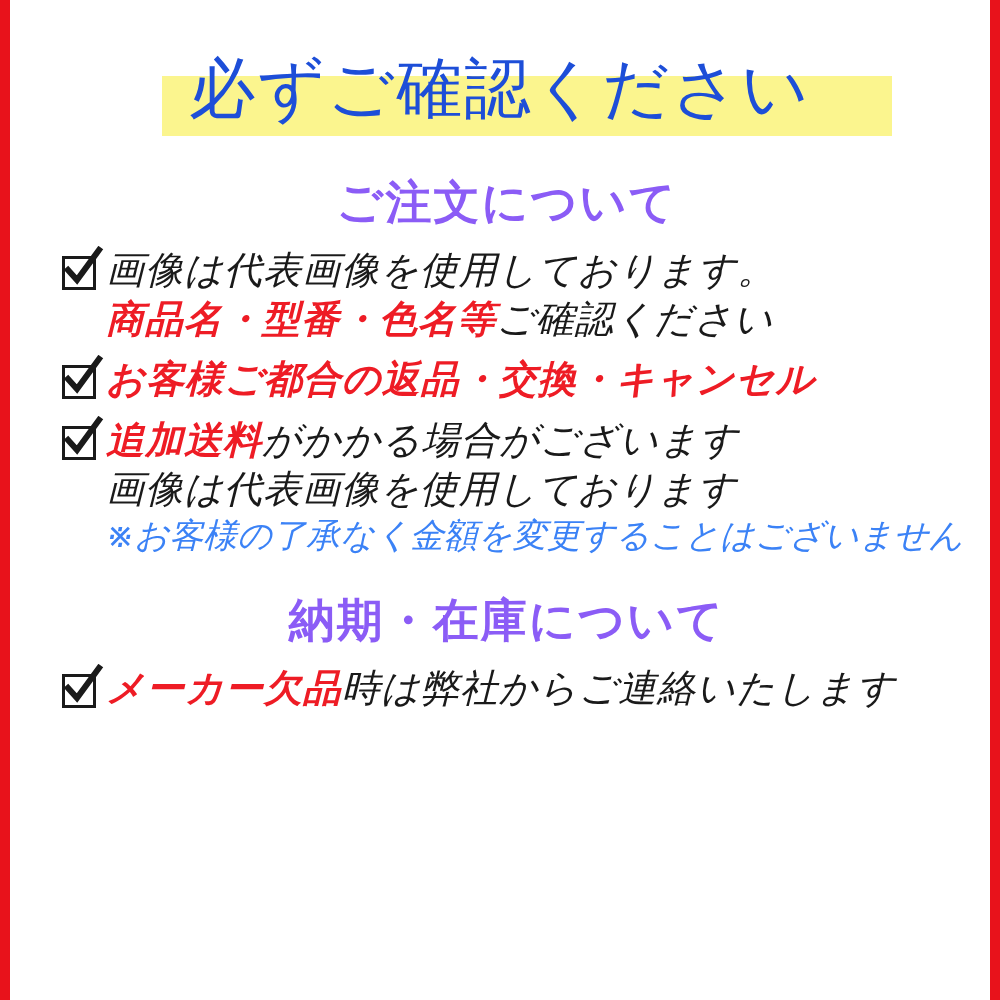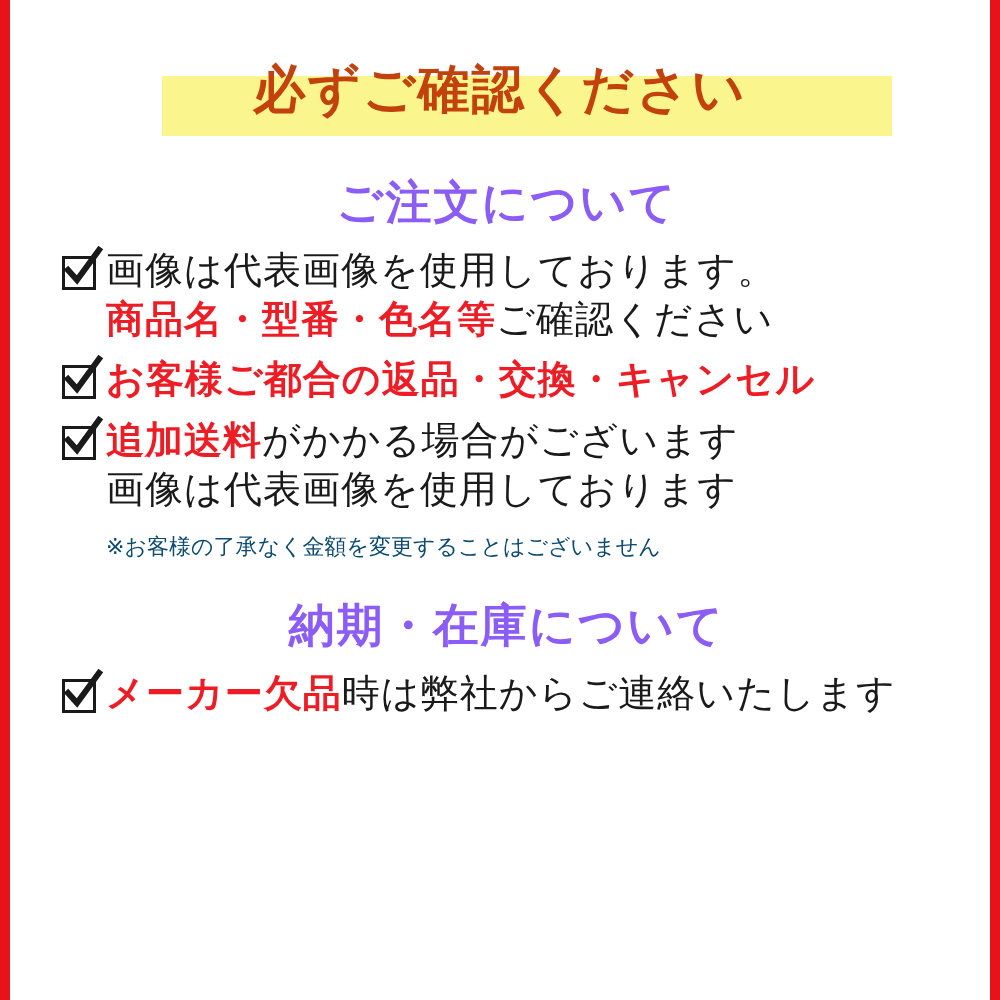--- a/index.html
+++ b/index.html
@@ -41,24 +41,24 @@
     left: 118px;
     top: 46px;
     width: 730px;
     height: 60px;
     background: #fbf58e;
     z-index: 0;
   }
   .title {
     position: relative;
     z-index: 1;
-    font-size: 52px;
+    font-size: 66px;
     line-height: 118px;
-    font-weight: bold;
-    color: #c2410c;
+    font-weight: normal;
+    color: #1d4ed8;
     letter-spacing: 2px;
     white-space: nowrap;
   }
 
   
   .section-heading {
     font-size: 46px;
     font-weight: bold;
     color: #8b5cf6;
     letter-spacing: 2px;
@@ -67,20 +67,21 @@
   }
   .section-heading.second {
     margin-top: 33px;
   }
 
   
   .item {
     display: flex;
     align-items: flex-start;
     margin: 12px 0 12px 18px;
+    font-style: italic;
   }
   .check-box {
     flex: 0 0 auto;
     position: relative;
     width: 34px;
     height: 34px;
     border: 3px solid #1a1a1a;
     box-sizing: border-box;
     margin-top: 10px;
     margin-right: 10px;
@@ -104,25 +105,25 @@
   }
   .line .red {
     color: #ee1c25;
     font-weight: bold;
     margin-top: 38px;
   }
   .line .blk {
     color: #1a1a1a;
   }
   .note {
-    font-size: 22px;
+    font-size: 34px;
     line-height: 1.3;
-    color: #0c4a6e;
+    color: #3b82f6;
     letter-spacing: 0px;
-    margin-top: 20px;
+    margin-top: 0;
     white-space: nowrap;
   }
 </style>
 </head>
 <body>
 
 <div class="page">
   <div class="inner">
 
     <div class="title-wrap">

